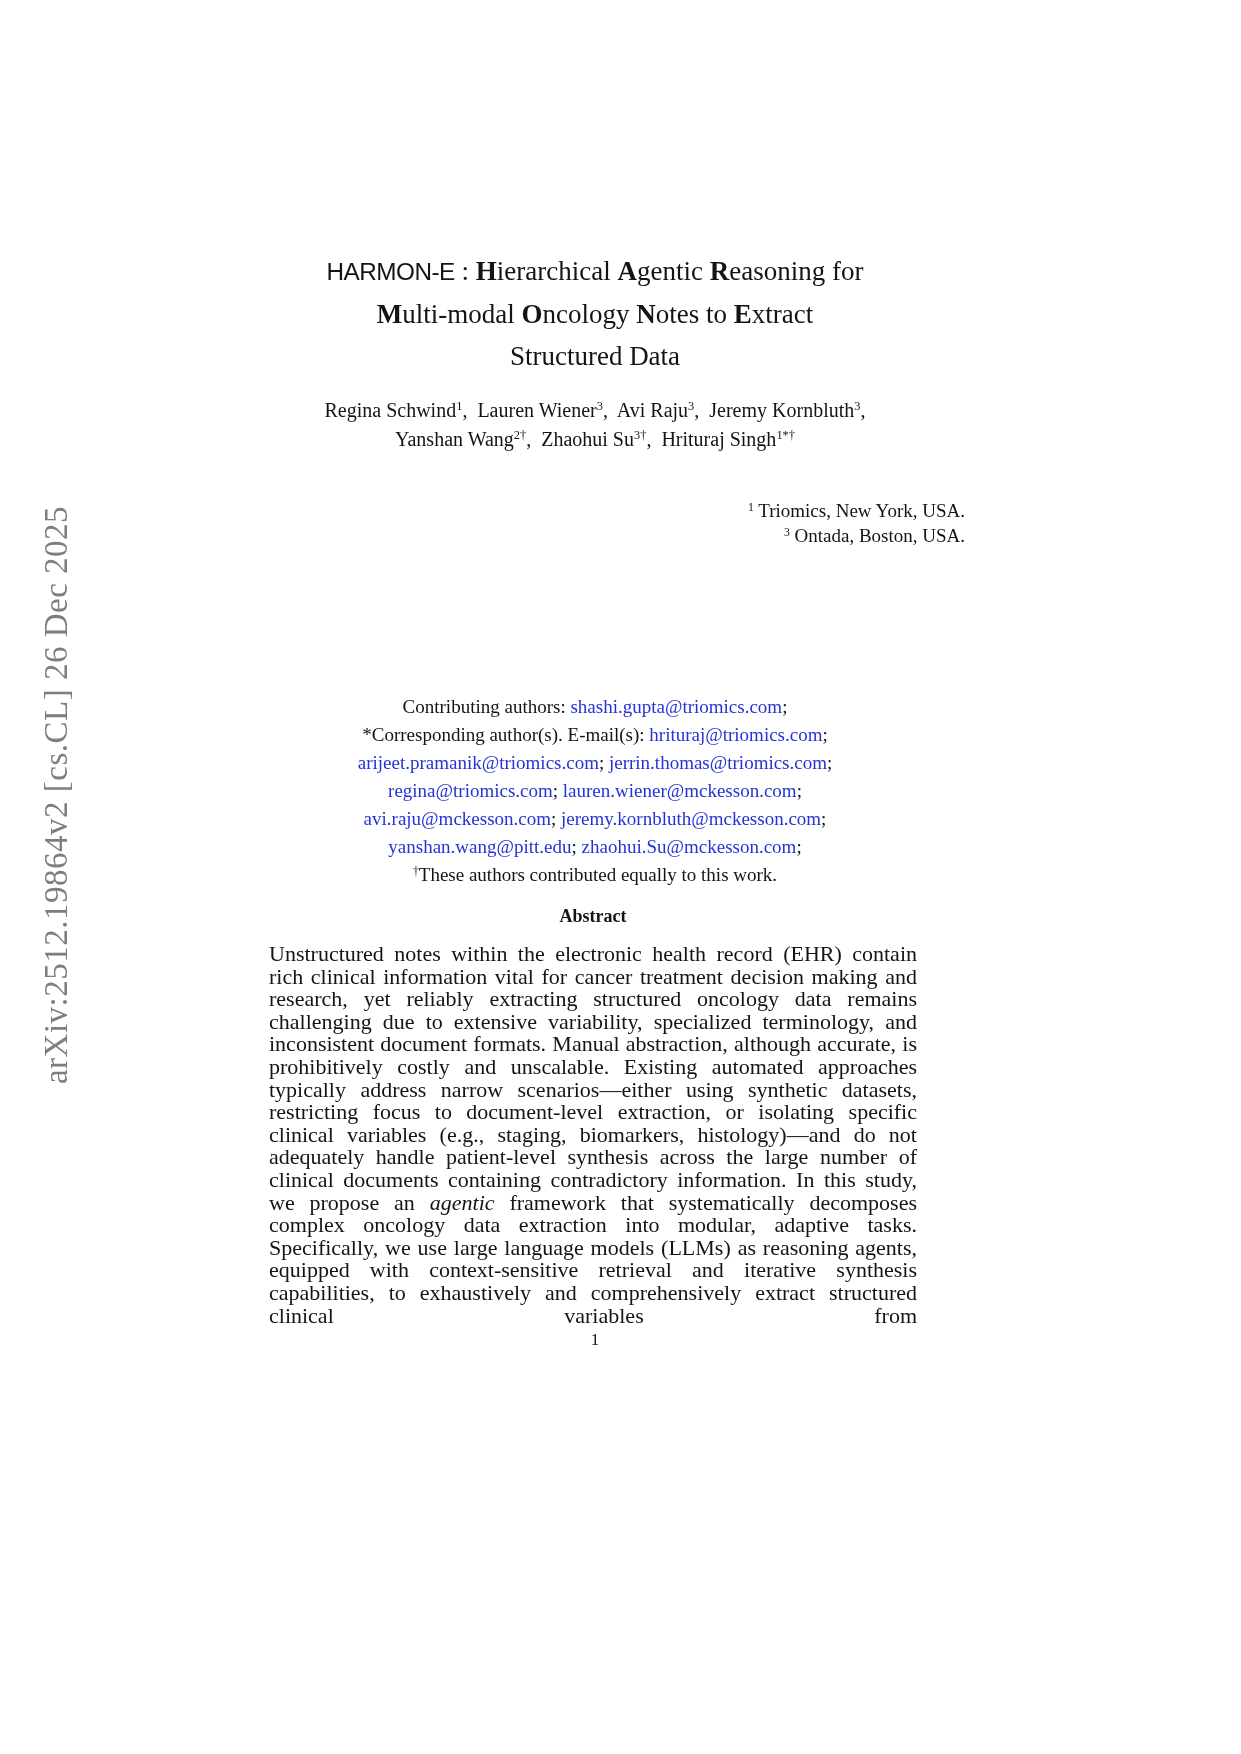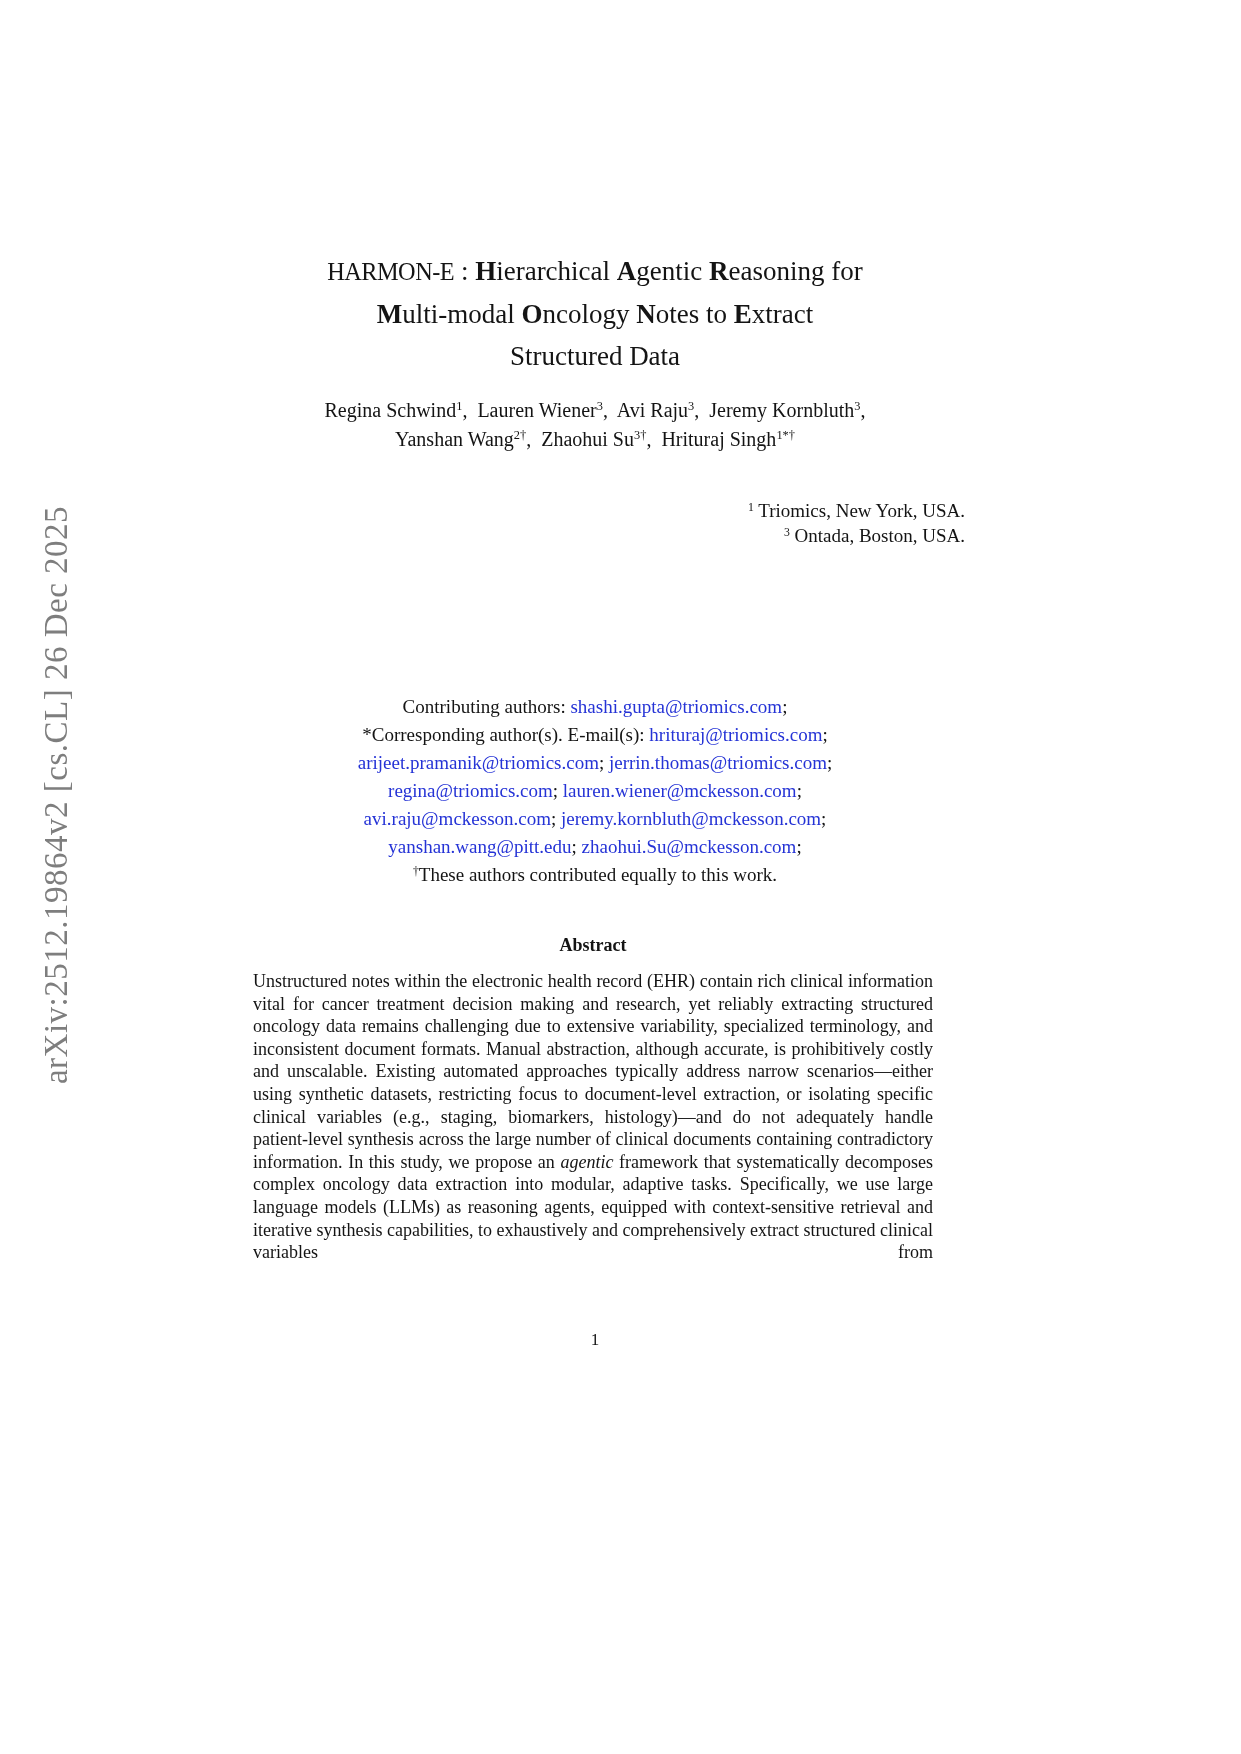--- a/index.html
+++ b/index.html
@@ -31,21 +31,21 @@
   }
   .title{
     position:absolute;
     left:0;top:250px;width:740px;
     margin:0;
     font-size:27px;font-weight:normal;
     line-height:42px;
     text-align:center;
   }
   .mono{
-    font-family:Liberation Serif, serif;
+    font-family:Liberation Sans, sans-serif;
     font-size:0.9em;
     letter-spacing:-0.5px;
   }
   .authors{
     position:absolute;
     left:0;top:396px;width:740px;
     font-size:20px;line-height:29px;
     text-align:center;
   }
   .affiliations{
@@ -65,30 +65,30 @@
   }
   sup{
     font-size:62%;
     line-height:0;
     vertical-align:baseline;
     position:relative;
     top:-0.55em;
   }
   .abstract{
     position:absolute;
-    left:28px;top:935px;width:680px;
+    left:28px;top:906px;width:680px;
   }
   .abstract-heading{
     font-size:18px;font-weight:bold;
     text-align:center;
     margin:0 0 14px 0;
   }
   .abstract-body{
-    margin:0;
-    font-size:18px;
+    margin:16px;
+    font-size:22px;
     line-height:22.6px;
     text-align:justify;
     text-align-last:justify;
   }
   .page-number{
     position:absolute;
     left:0;top:1330px;width:740px;
     text-align:center;
     font-size:17px;
   }

